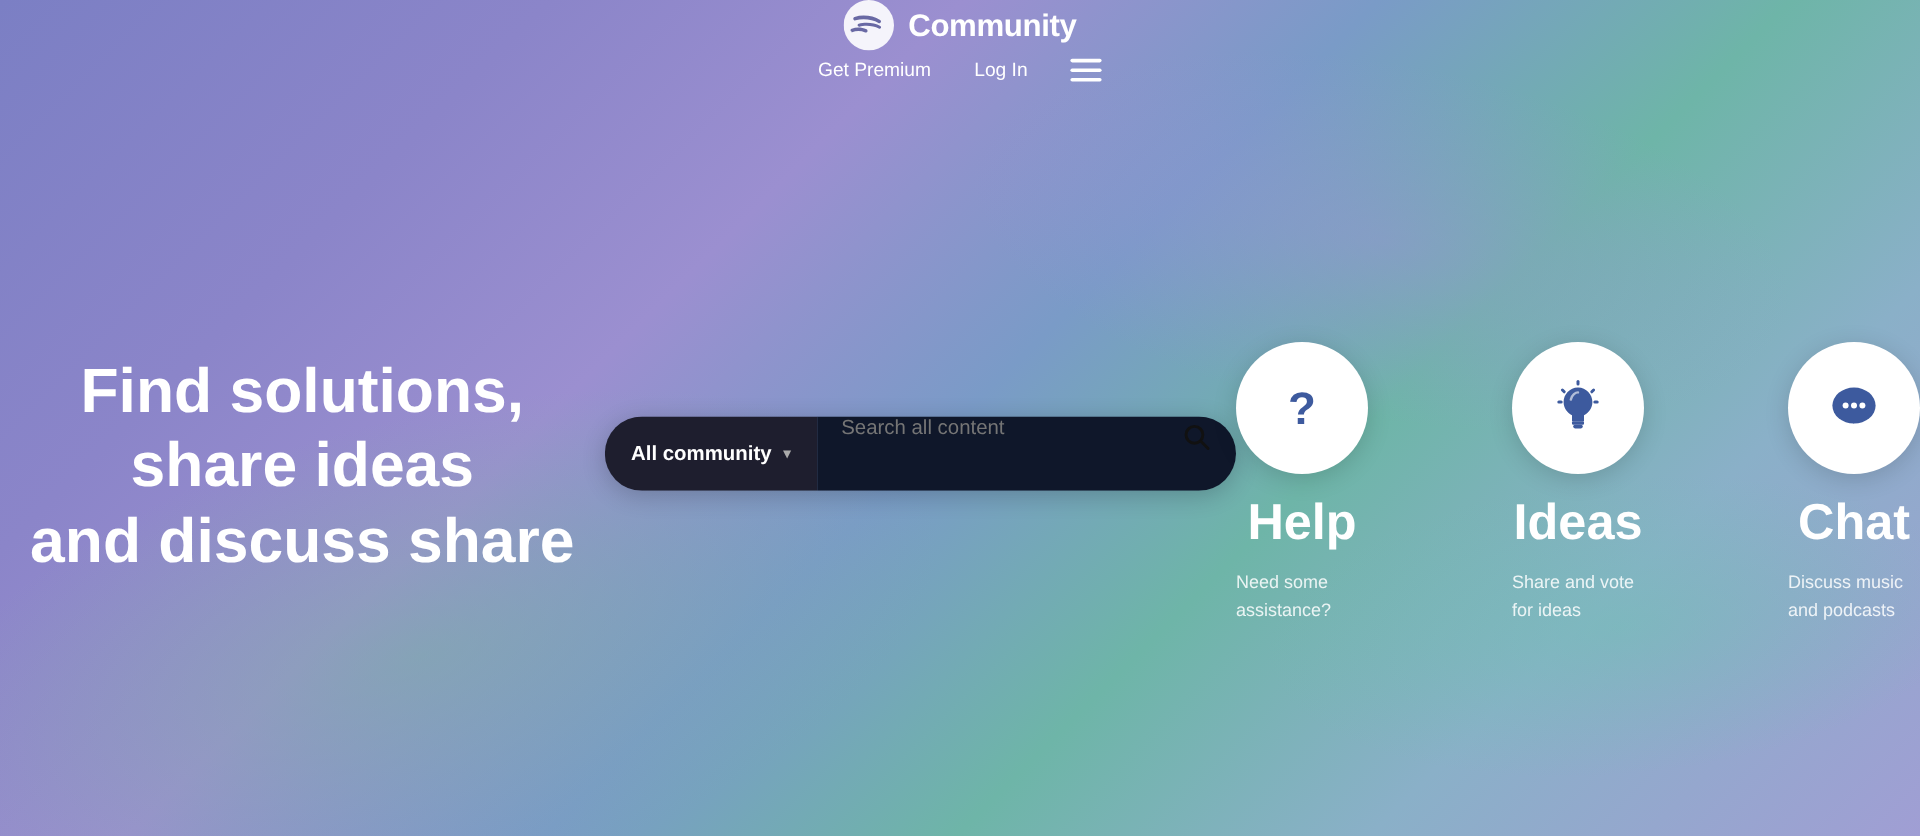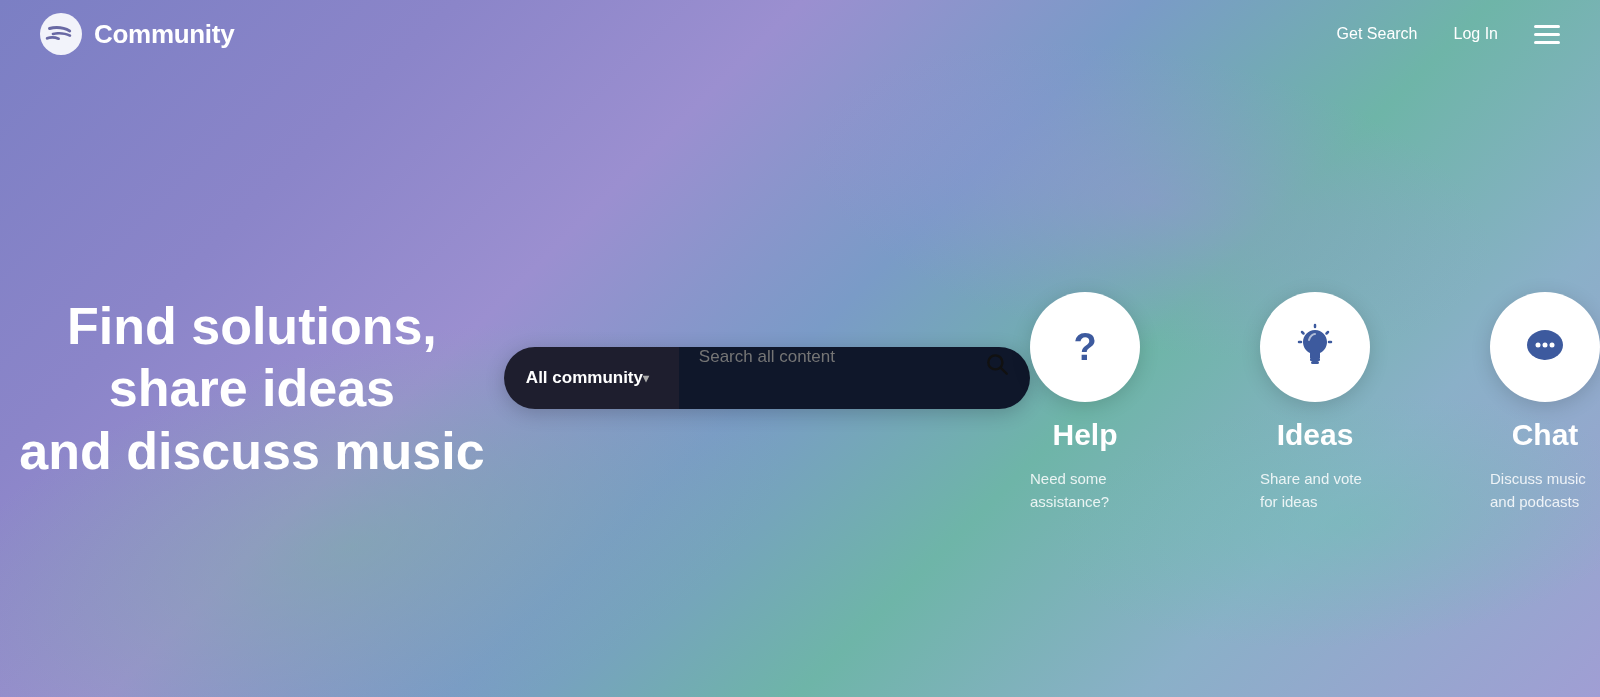--- a/index.html
+++ b/index.html
@@ -62,20 +62,21 @@
     }
 
     
     .navbar {
       display: flex;
       align-items: center;
       justify-content: space-between;
       padding: 0 40px;
       height: 68px;
       flex-shrink: 0;
+      flex-direction: column;
     }
 
     .navbar-left {
       display: flex;
       align-items: center;
       gap: 12px;
     }
 
     .spotify-logo {
       width: 42px;
@@ -145,20 +146,21 @@
       width: 700px;
       border-radius: 50px;
       overflow: hidden;
       box-shadow: 0 4px 20px rgba(0,0,0,0.2);
       margin-bottom: 70px;
     }
 
     .search-dropdown {
       display: flex;
       align-items: center;
+      gap: 10px;
       background: #1e1e2e;
       color: white;
       font-size: 17px;
       font-weight: 600;
       padding: 0 22px;
       height: 100%;
       cursor: pointer;
       white-space: nowrap;
       min-width: 175px;
     }
@@ -228,21 +230,21 @@
       box-shadow: 0 4px 20px rgba(0,0,0,0.15);
     }
 
     .feature-icon-circle svg {
       width: 54px;
       height: 54px;
     }
 
     .feature-title {
       color: white;
-      font-size: 30px;
+      font-size: 42px;
       font-weight: 800;
       text-align: center;
     }
 
     .feature-desc {
       color: rgba(255,255,255,0.85);
       font-size: 15px;
       line-height: 1.5;
       max-width: 150px;
     }
@@ -261,34 +263,34 @@
   <nav class="navbar">
     <div class="navbar-left">
 
       <svg class="spotify-logo" viewBox="0 0 48 48" fill="none" xmlns="http://www.w3.org/2000/svg">
         <circle cx="24" cy="24" r="24" fill="white" opacity="0.9"></circle>
         <path d="M33.5 27.2c-5.1-3-13.5-3.3-18.3-1.8-.8.2-1.6-.2-1.8-1s.2-1.6 1-1.8c5.6-1.7 14.8-1.4 20.6 2.1.7.4.9 1.3.5 2-.4.6-1.3.9-2 .5zm-.3-5.3c-5.9-3.5-14.8-4.5-21.7-2.5-.9.3-1.9-.2-2.2-1.1-.3-.9.2-1.9 1.1-2.2 7.9-2.4 17.7-1.2 24.4 2.9.8.5 1.1 1.5.6 2.3-.5.8-1.5 1.1-2.2.6zm-24.9 8.6c-.7 0-1.4-.4-1.6-1.1-.3-.9.1-1.8 1-2.1 4.7-1.5 9.6-1.3 14.1.6.8.3 1.2 1.3.9 2.1-.3.8-1.3 1.2-2.1.9-4-1.7-8.3-1.8-12.5-.3-.2.1-.5.1-.7-.1z" fill="#5a5a9a" opacity="0.9"></path>
       </svg>
       <span class="navbar-title">Community</span>
     </div>
     <div class="navbar-right">
-      <a class="nav-link">Get Search</a>
+      <a class="nav-link">Get Premium</a>
       <a class="nav-link">Log In</a>
       <div class="hamburger-icon">
         <span></span>
         <span></span>
         <span></span>
       </div>
     </div>
   </nav>
 
   <div class="hero">
     <h1 class="hero-title">
       <span>Find solutions, share ideas</span><br>
-      <span>and discuss music</span>
+      <span>and discuss share</span>
     </h1>
 
     <div class="search-container">
       <div class="search-dropdown">
         <span>All community</span>
         <span class="chevron-icon">▾</span>
       </div>
       <div class="search-input-wrapper">
         <input type="text" class="search-input" placeholder="Search all content" style="">
         <button class="search-button">

